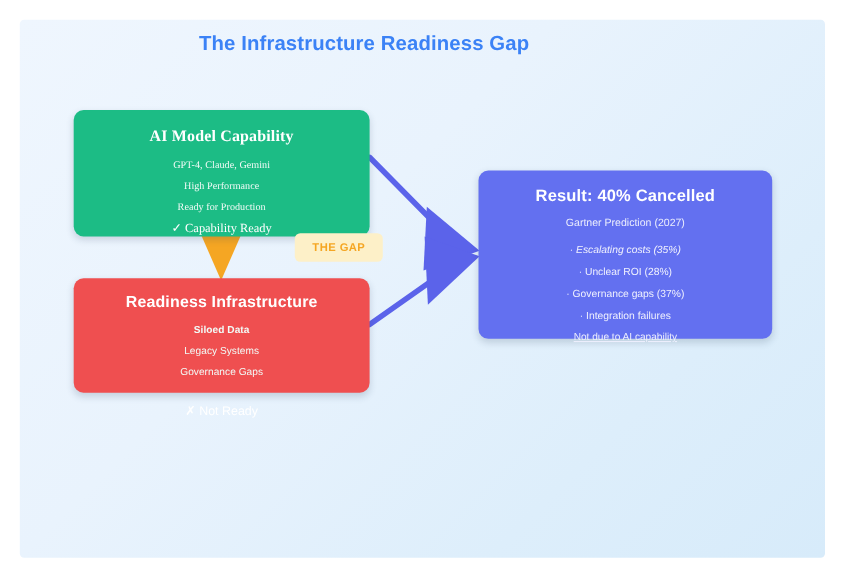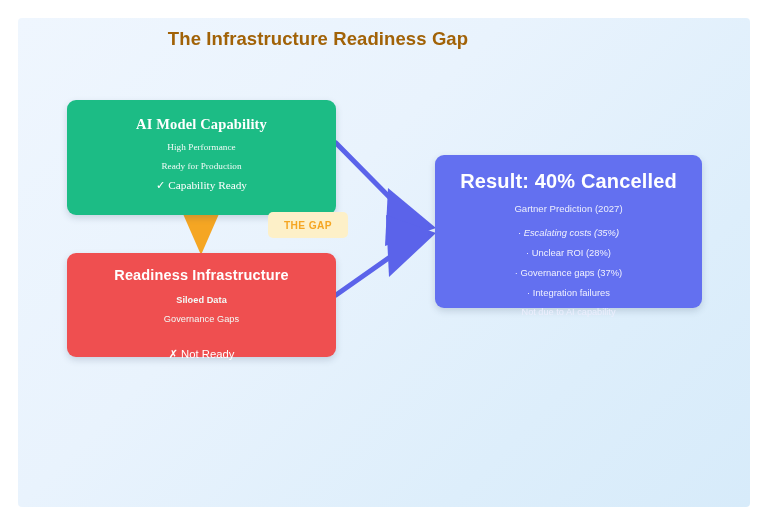--- a/index.html
+++ b/index.html
@@ -13,22 +13,23 @@
     position:absolute;left:0;top:0;width:768px;height:525px;
   }
   .card{
     position:absolute;left:18px;top:18px;width:732px;height:489px;
     background:linear-gradient(135deg,#eff6fe 0%,#e9f3fd 40%,#ddeefb 75%,#d7ebfa 100%);
     border-radius:4px;
   }
   #title{
     position:absolute;left:0;top:28px;width:636px;
     text-align:center;
-    font-size:18.5px;font-weight:bold;color:#a16207;
+    font-size:18.5px;font-weight:bold;color:#3b82f6;
     letter-spacing:.1px;
+    padding-left:13px;
   }
   .node{
     position:absolute;
     border-radius:9px;
     box-shadow:0 3px 7px rgba(40,60,90,.18);
     color:#ffffff;
     text-align:center;
     box-sizing:border-box;
   }
   .node .node-title{
@@ -59,30 +60,30 @@
   }
   #node-red .node-title{margin-top:14px;}
   #node-red .node-line{margin-top:9px;}
   #node-red .node-line.first{margin-top:12px;font-weight:bold;}
   #node-red .node-status{margin-top:24px;}
 
   #node-purple{
     left:435px;top:155px;width:267px;height:153px;
     background:#6370f0;
   }
-  #node-purple .node-title{margin-top:15px;font-size:20px;}
+  #node-purple .node-title{margin-top:15px;font-size:15px;}
   #node-purple .sub{
     font-size:9.6px;color:#eceefd;margin-top:10px;
   }
   #node-purple .bullet{
     font-size:9.4px;color:#f0f1fe;margin-top:9px;
   }
   #node-purple .bullet.first{margin-top:13px;font-style:italic;}
   #node-purple .foot{
-    font-size:9.2px;color:#eceefd;margin-top:9px;
+    font-size:9.2px;color:#eceefd;margin-top:9px;text-decoration:underline;
   }
 
   #gap-badge{
     position:absolute;left:268px;top:212px;width:80px;height:26px;
     background:#fdf0c8;border-radius:5px;
     display:flex;align-items:center;justify-content:center;
     font-size:10.2px;font-weight:bold;color:#f5a623;
     letter-spacing:.4px;
     text-align:right;
   }
@@ -113,28 +114,30 @@
     </g>
 
     <g>
       <line x1="336" y1="295" x2="410" y2="243" stroke="#5b63ea" stroke-width="5" stroke-linecap="round"></line>
       <polygon points="386,215 436,233 389,277" fill="#5b63ea"></polygon>
     </g>
   </svg>
 
   <div class="node" id="node-green">
     <div class="node-title">AI Model Capability</div>
+    <div class="node-line first">GPT-4, Claude, Gemini</div>
     <div class="node-line">High Performance</div>
     <div class="node-line">Ready for Production</div>
     <div class="node-status">✓ Capability Ready</div>
   </div>
 
   <div class="node" id="node-red">
     <div class="node-title">Readiness Infrastructure</div>
     <div class="node-line first">Siloed Data</div>
+    <div class="node-line">Legacy Systems</div>
     <div class="node-line">Governance Gaps</div>
     <div class="node-status">✗  Not Ready</div>
   </div>
 
   <div class="node" id="node-purple">
     <div class="node-title">Result: 40% Cancelled</div>
     <div class="sub">Gartner Prediction (2027)</div>
     <div class="bullet first">· Escalating costs (35%)</div>
     <div class="bullet">· Unclear ROI (28%)</div>
     <div class="bullet">· Governance gaps (37%)</div>

